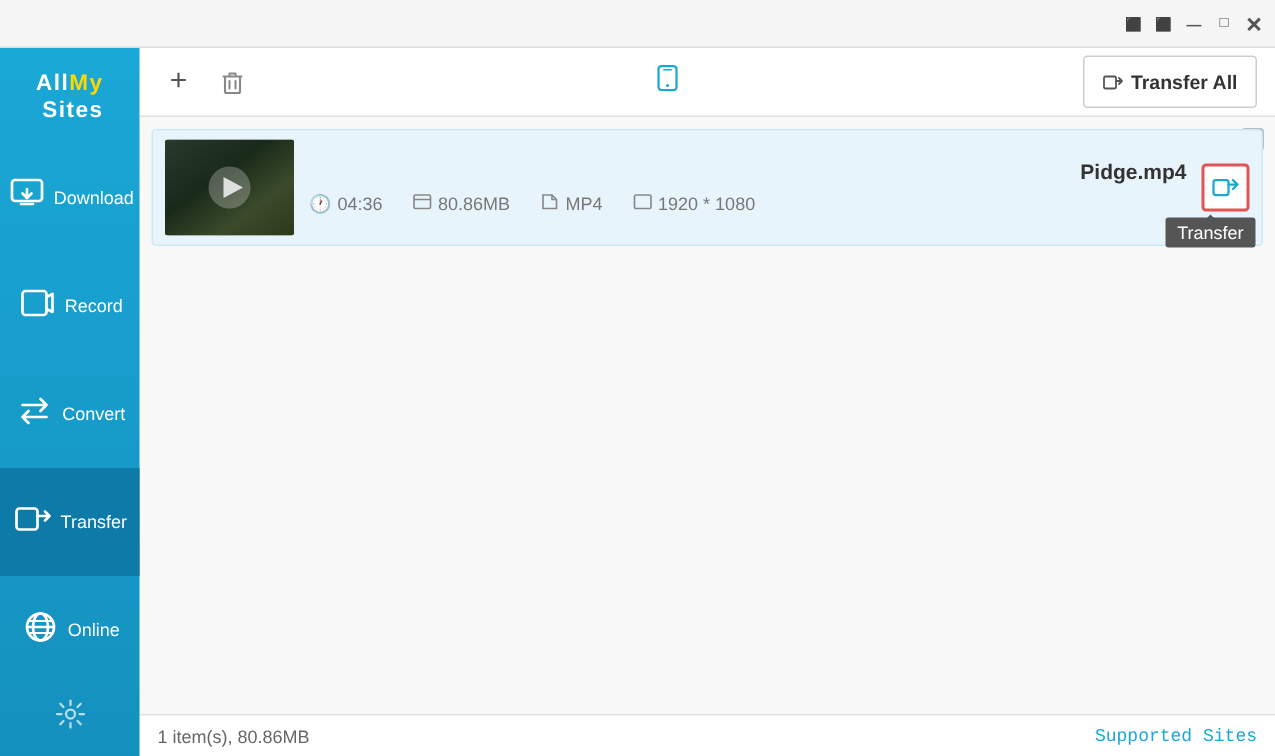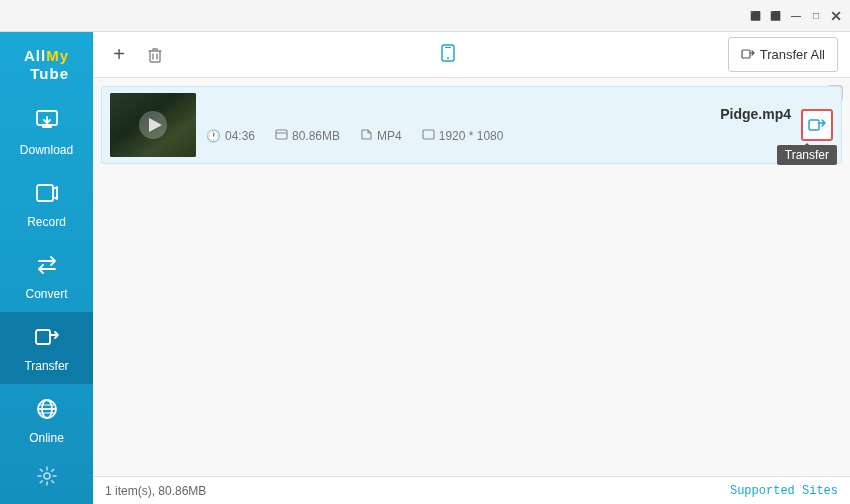--- a/index.html
+++ b/index.html
@@ -53,21 +53,21 @@
       font-weight: bold;
       line-height: 1.2;
       text-align: right;
     }
     .app-logo-text span { color: #ffd700; }
 
     .nav-item {
       width: 93px;
       height: 72px;
       display: flex;
-      flex-direction: column;
+      flex-direction: row;
       align-items: center;
       justify-content: center;
       cursor: pointer;
       color: white;
       gap: 4px;
     }
     .nav-item.active {
       background: #0e7aa8;
     }
     .nav-icon { font-size: 26px; line-height: 1; }
@@ -129,22 +129,23 @@
     .device-icon { font-size: 16px; }
 
     .top-bar-right { display: flex; align-items: center; }
     .transfer-all-btn {
       border: 1px solid #ccc;
       background: white;
       padding: 9px 12px;
       font-size: 13px;
       cursor: pointer;
       border-radius: 3px;
-      display: flex; align-items: flex-start; gap: 5px;
+      display: flex; align-items: flex-end; gap: 5px;
       color: #333;
+      font-weight: bold;
     }
 
     
     .file-list-area {
       flex: 1;
       padding: 8px;
       overflow-y: auto;
       position: relative;
       text-align: right;
     }
@@ -270,21 +271,21 @@
     </div>
   </div>
 
   <div class="main-layout">
 
     <div class="sidebar">
 
       <div class="app-logo">
         <div class="app-logo-text">
           <div style="color:white; font-size:15px; font-weight:900; letter-spacing:1px;">All<span style="color:#ffd700;">My</span></div>
-          <div style="color:white; font-size:15px; font-weight:900; letter-spacing:1px;">Tube</div>
+          <div style="color:white; font-size:15px; font-weight:900; letter-spacing:1px;">Sites</div>
         </div>
       </div>
 
       <div class="nav-item">
         <div class="nav-icon">
           <svg width="28" height="28" viewBox="0 0 28 28" fill="none">
             <rect x="4" y="4" width="20" height="14" rx="2" stroke="white" stroke-width="1.8" fill="none"></rect>
             <path d="M10 20 L18 20" stroke="white" stroke-width="1.8" stroke-linecap="round"></path>
             <path d="M14 10 L14 16 M11 13 L14 16 L17 13" stroke="white" stroke-width="1.8" stroke-linecap="round" stroke-linejoin="round"></path>
           </svg>

